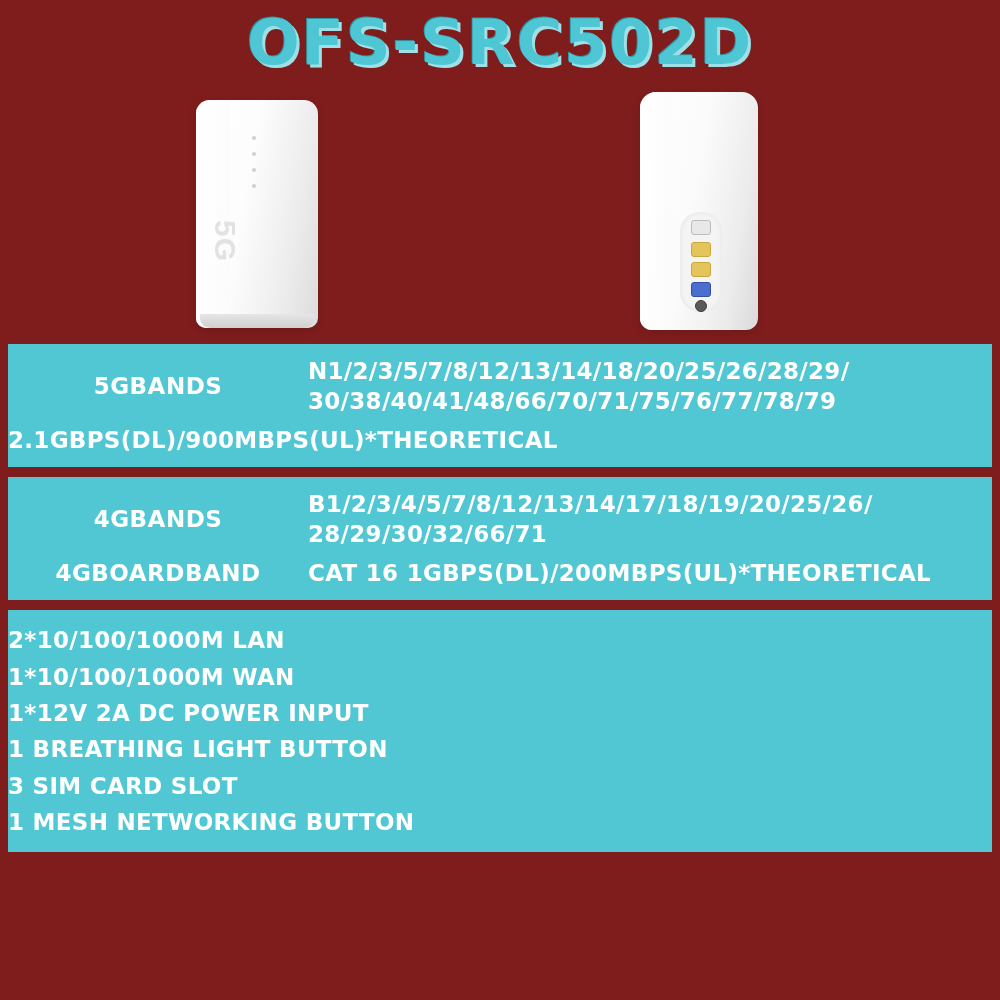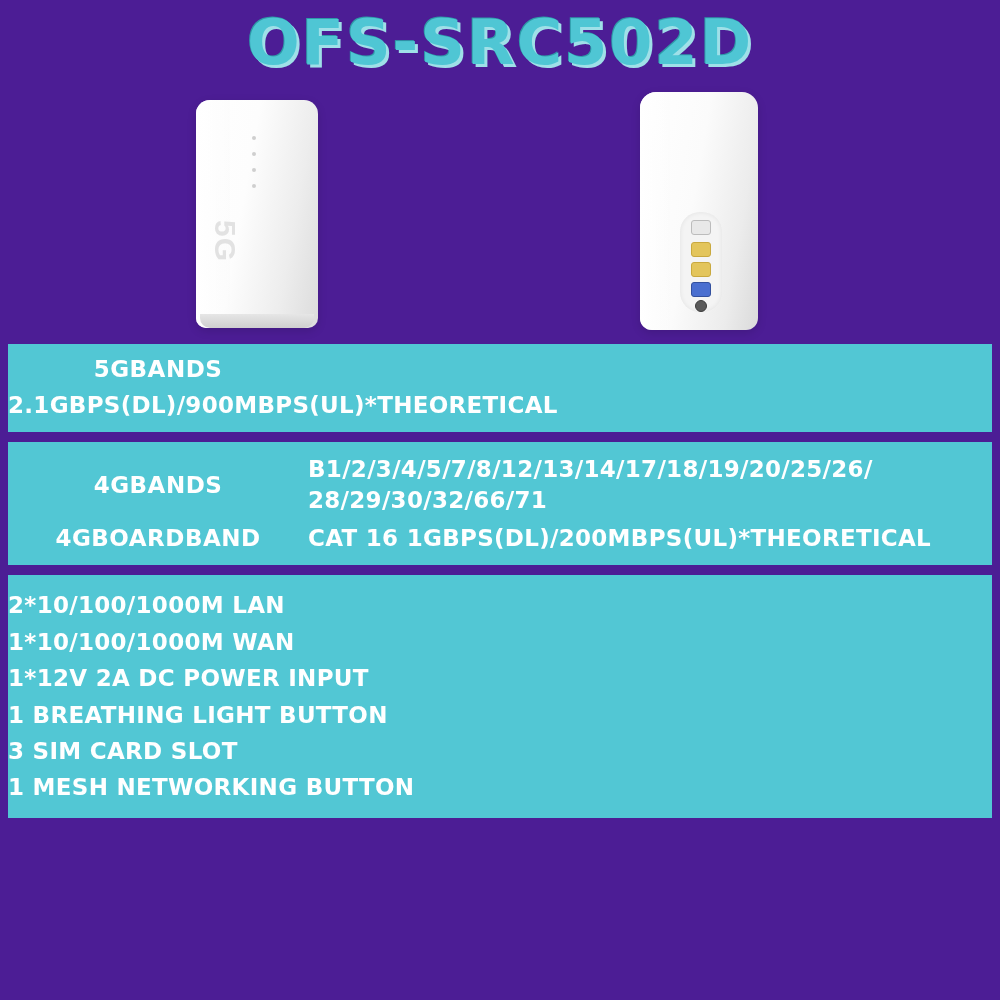--- a/index.html
+++ b/index.html
@@ -5,21 +5,21 @@
   * { box-sizing: border-box; }
   html, body {
     margin: 0; padding: 0;
     width: 1000px; height: 1000px;
     background: #ffffff;
     font-family: "Liberation Sans", sans-serif;
   }
   .page {
     position: relative;
     width: 1000px; height: 1000px;
-    background: #4c1d95;
+    background: #7f1d1d;
     overflow: hidden;
   }
 
   
   .title {
     position: absolute;
     top: 6px;
     left: 0; right: 0;
     text-align: center;
     font-size: 62px;
@@ -206,20 +206,24 @@
       </div>
     </div>
 
   </div>
 
   <div class="blocks">
 
     <div class="block">
       <div class="row">
         <div class="label">5GBANDS</div>
+        <div class="value">
+          <span class="ln">N1/2/3/5/7/8/12/13/14/18/20/25/26/28/29/</span>
+          <span class="ln">30/38/40/41/48/66/70/71/75/76/77/78/79</span>
+        </div>
       </div>
       <div class="row">
         <div class="value">
           <span class="ln">2.1GBPS(DL)/900MBPS(UL)*THEORETICAL</span>
         </div>
       </div>
     </div>
 
     <div class="block">
       <div class="row">

